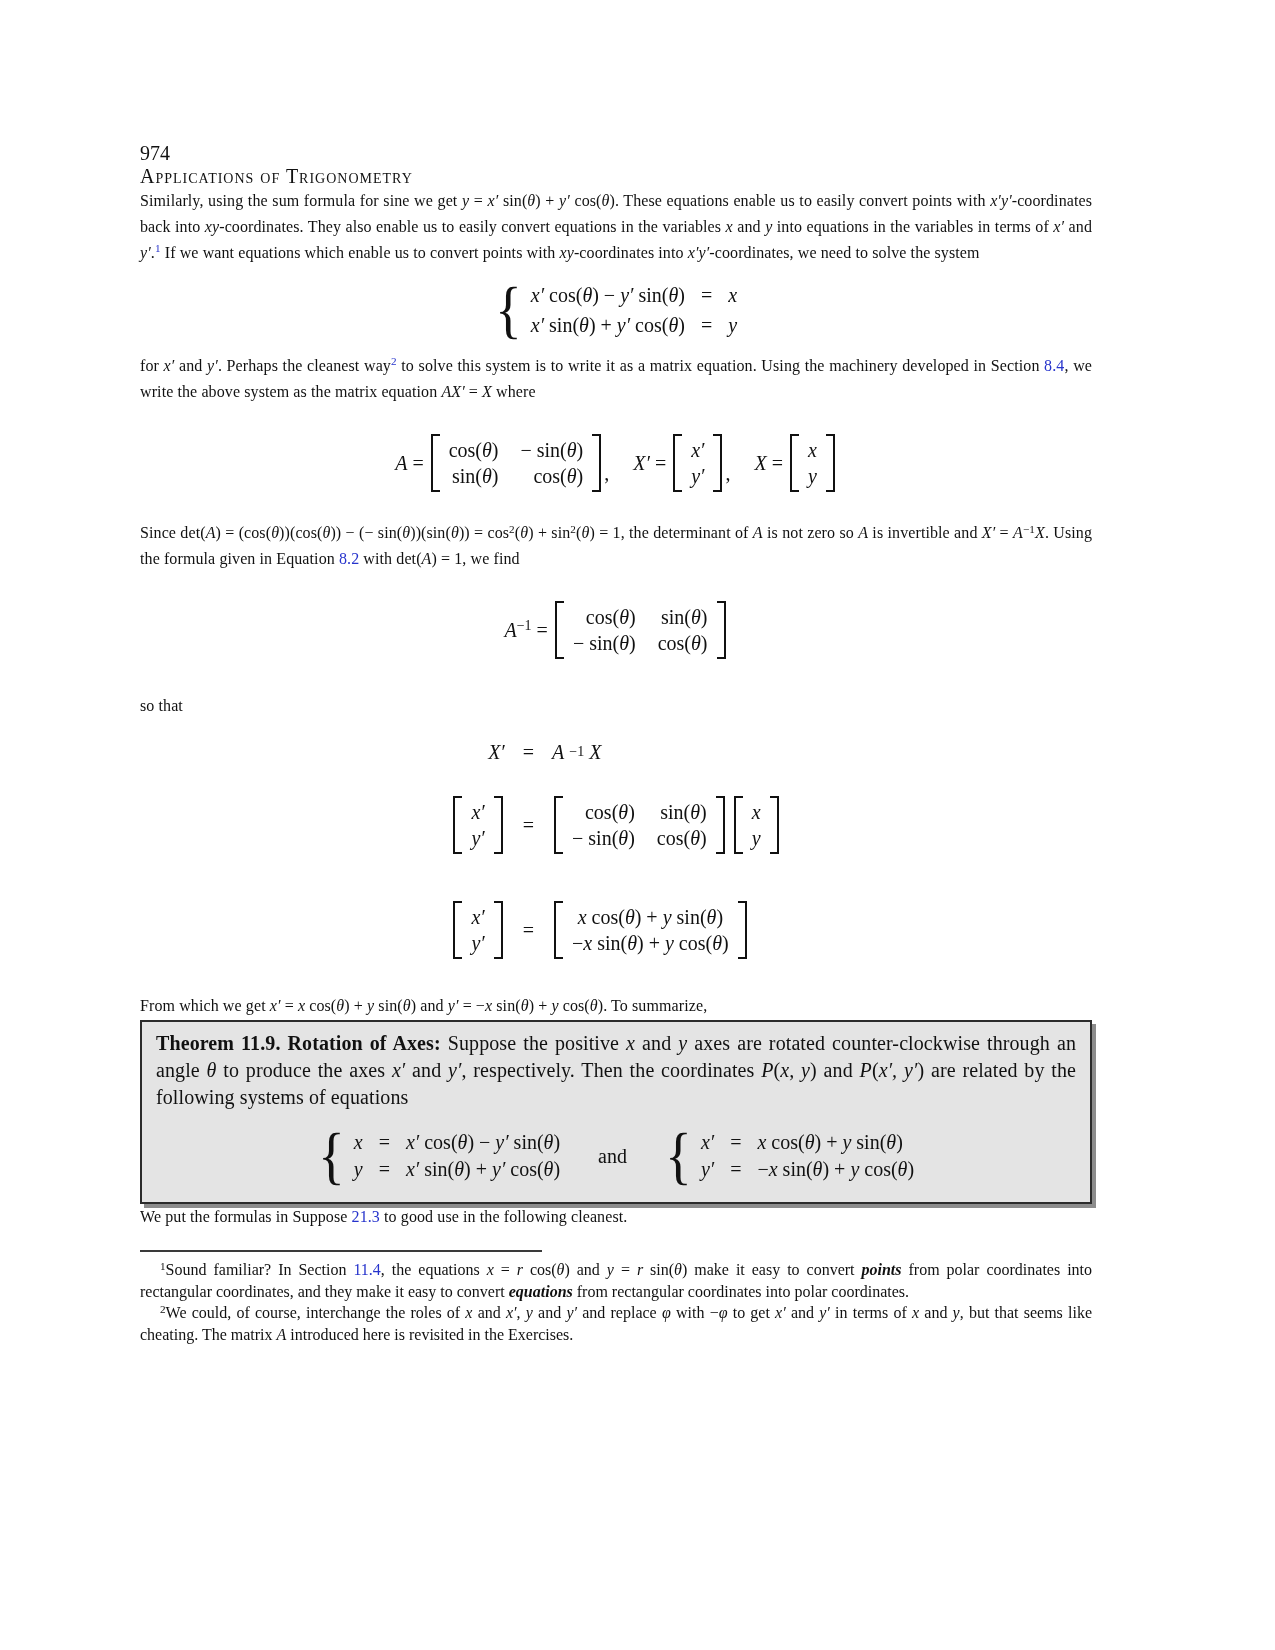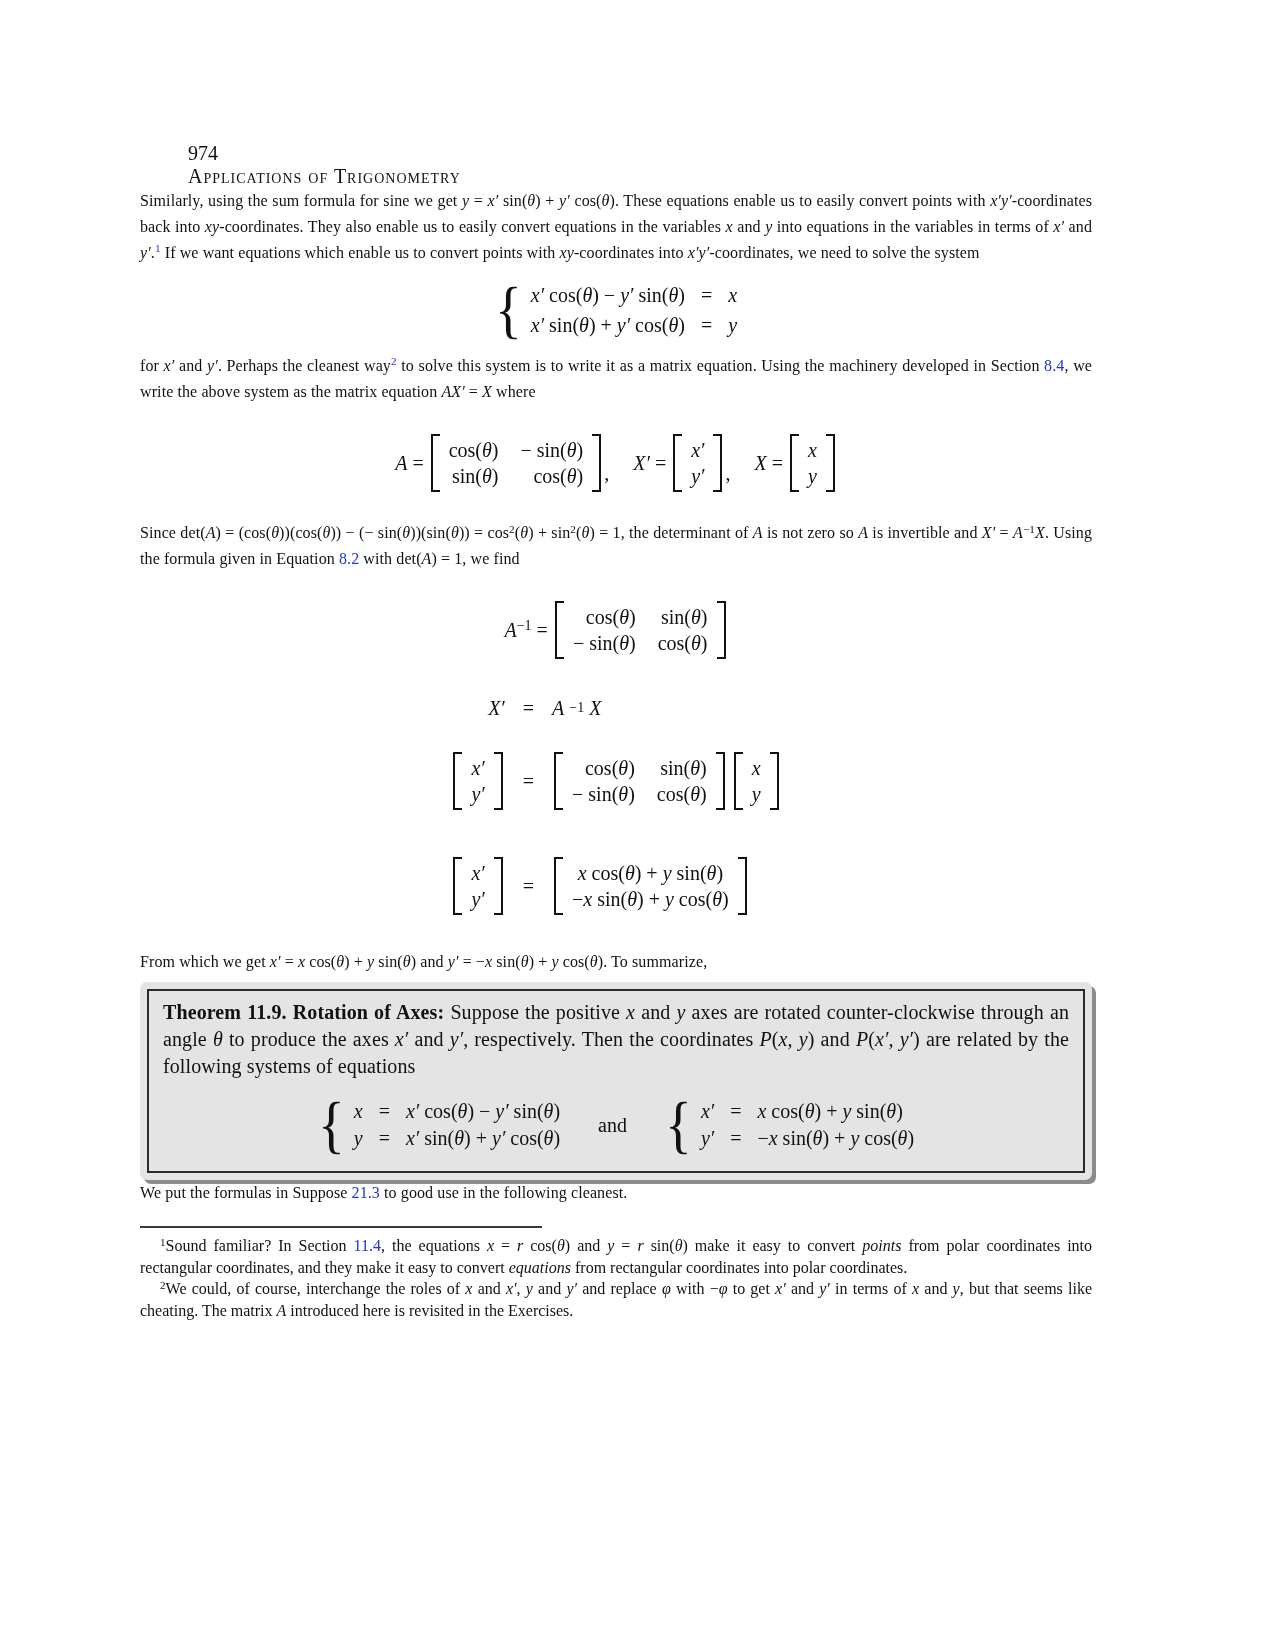--- a/index.html
+++ b/index.html
@@ -4,28 +4,28 @@
 <style>
   :root{
     --link:#2633cc; --boxbg:#e4e4e4; --boxbd:#2b2b2b; --boxsh:#8c8c8c; --rule:#3a3a3a;
   }
   html,body{margin:0;padding:0;background:#ffffff;}
   .page{position:relative;width:1275px;height:1650px;background:#ffffff;overflow:hidden;
         font-family:"Liberation Serif","DejaVu Serif",serif;color:#111;}
   .content{position:absolute;left:140px;top:142px;width:952px;}
 
   .header{display:flex;justify-content:space-between;align-items:baseline;font-size:20px;flex-direction:column;}
-  .runhead{font-variant:small-caps;letter-spacing:1px;margin-left:48px;}
+  .runhead{font-variant:small-caps;letter-spacing:1px;}
 
   p.body{font-size:16px;line-height:26px;text-align:justify;margin:0;letter-spacing:0.1px;}
   .p1{margin-top:46px;}
 
   
   .m{font-style:italic;}
-  .i{font-style:italic;}
+  .i{font-style:italic;font-weight:bold;}
   .b{font-weight:bold;}
   .l{color:var(--link);}
   .sp{font-size:0.7em;vertical-align:0.48em;line-height:0;}
   .sl{font-size:0.7em;vertical-align:0.55em;line-height:0;color:var(--link);}
 
   
   .disp{text-align:center;font-size:20px;line-height:26px;}
   .d-sys1{margin:16px 0 15px;}
   .d-eq2{margin:13px 0 12px;}
   .d-eq3{margin:13px 0 18px;}
@@ -47,21 +47,21 @@
   .brk.br{border:2px solid #111;border-left:none;}
   .mtbl{display:inline-grid;column-gap:22px;row-gap:0;padding:3px 9px;align-items:center;}
   .mcell{white-space:nowrap;line-height:26px;}
 
   
   .alg{display:inline-grid;grid-template-columns:auto auto auto;column-gap:18px;row-gap:15px;align-items:center;}
   .acell.ar{justify-self:end;}
   .acell.al{justify-self:start;display:inline-flex;align-items:center;gap:5px;}
 
   
-  .thmwrap{background:var(--boxbg);padding:7px;box-shadow:4px 4px 0 var(--boxsh);margin-top:7px;border-radius:7px;}
+  .thmwrap{background:var(--boxbg);box-shadow:4px 4px 0 var(--boxsh);margin-top:1px;}
   .thminner{border:2px solid var(--boxbd);padding:8px 14px 18px;}
   .thmtext{font-size:20px;line-height:27px;text-align:justify;letter-spacing:0.1px;}
   .thmsys{margin-top:17px;display:flex;justify-content:center;align-items:center;gap:38px;font-size:20px;}
   .andlbl{white-space:nowrap;}
 
   .weput{margin-top:21px;}
 
   
   .fnrule{border-top:2px solid var(--rule);width:402px;margin:20px 0 7px;}
   p.fn{font-size:16px;line-height:21.5px;text-align:justify;margin:0;text-indent:20px;}
@@ -142,20 +142,21 @@
               <span class="mcell"><span>cos(</span><span class="m">θ</span><span>)</span></span>
               <span class="mcell"><span>sin(</span><span class="m">θ</span><span>)</span></span>
               <span class="mcell"><span>− sin(</span><span class="m">θ</span><span>)</span></span>
               <span class="mcell"><span>cos(</span><span class="m">θ</span><span>)</span></span>
             </span>
             <span class="brk br"></span>
           </span>
       </span>
     </div>
 
+    <p class="body"><span>so that</span></p>
 
     <div class="disp d-alg">
       <span class="alg">
         <span class="acell ar"><span class="m">X′</span></span>
           <span class="acell">=</span>
           <span class="acell al">
             <span class="m">A</span>
             <span class="sp">−1</span>
             <span class="m">X</span>
           </span>

